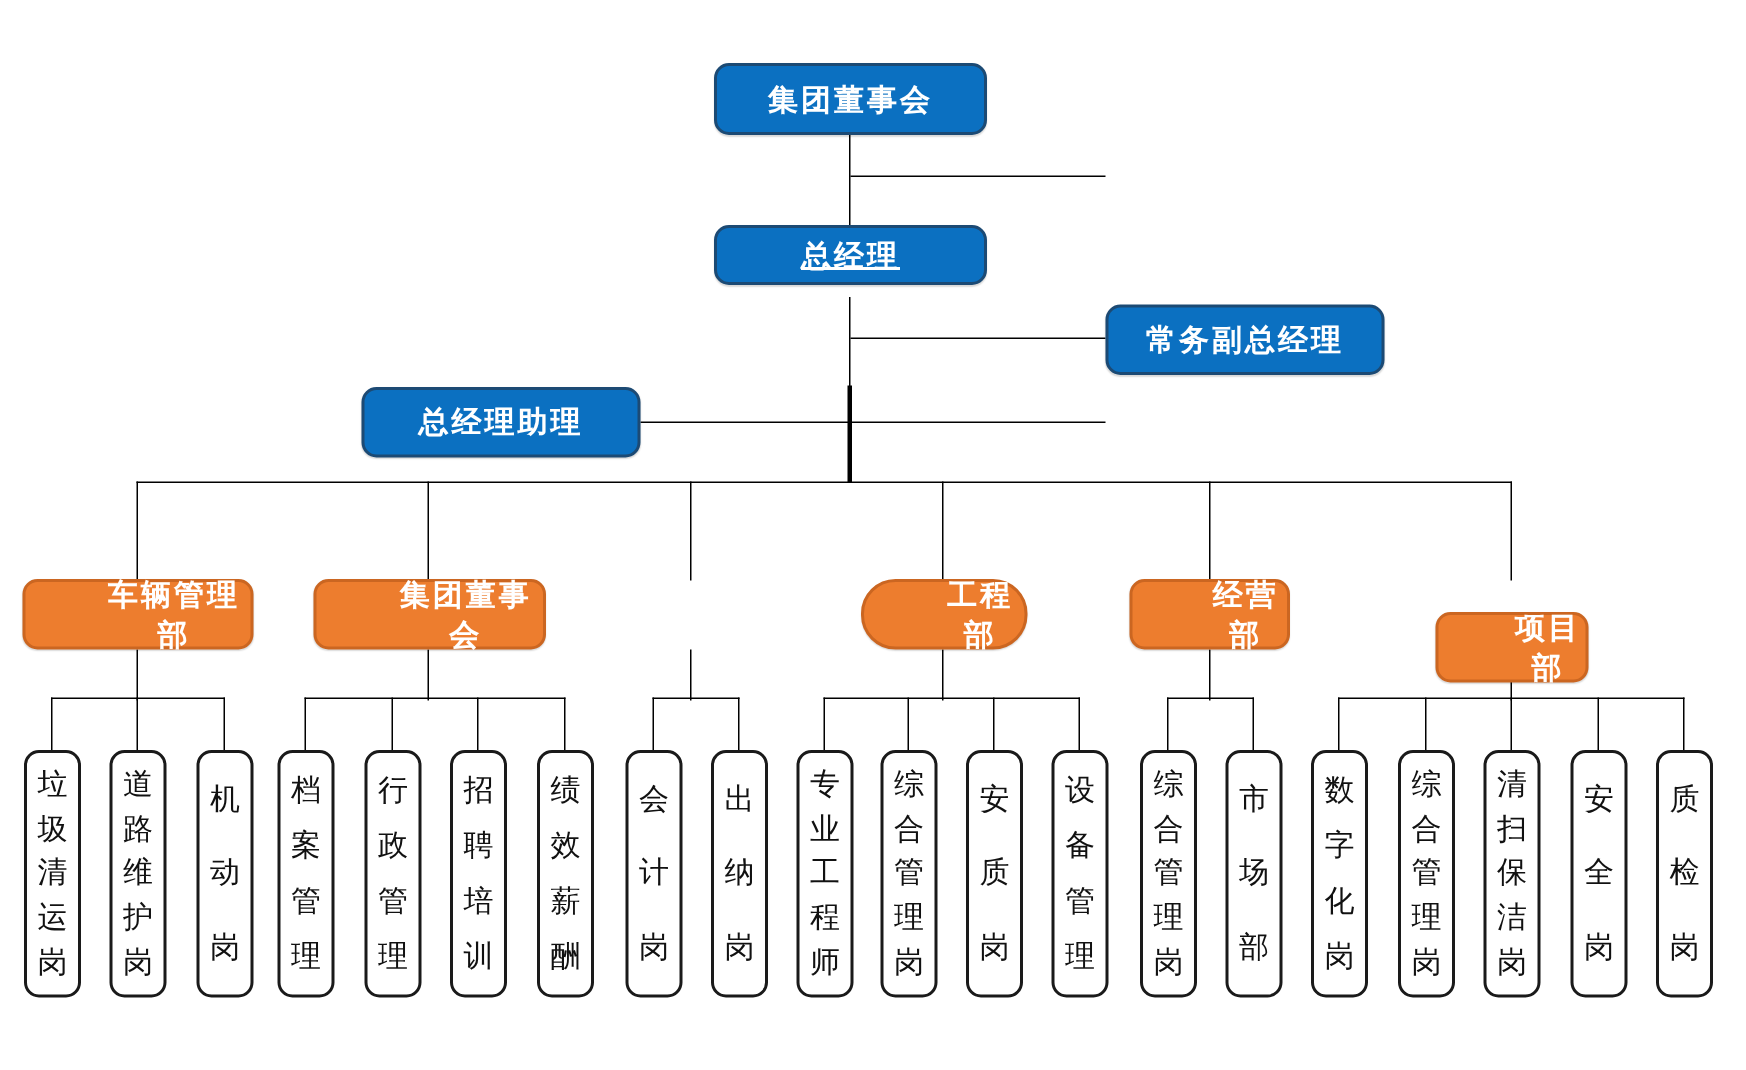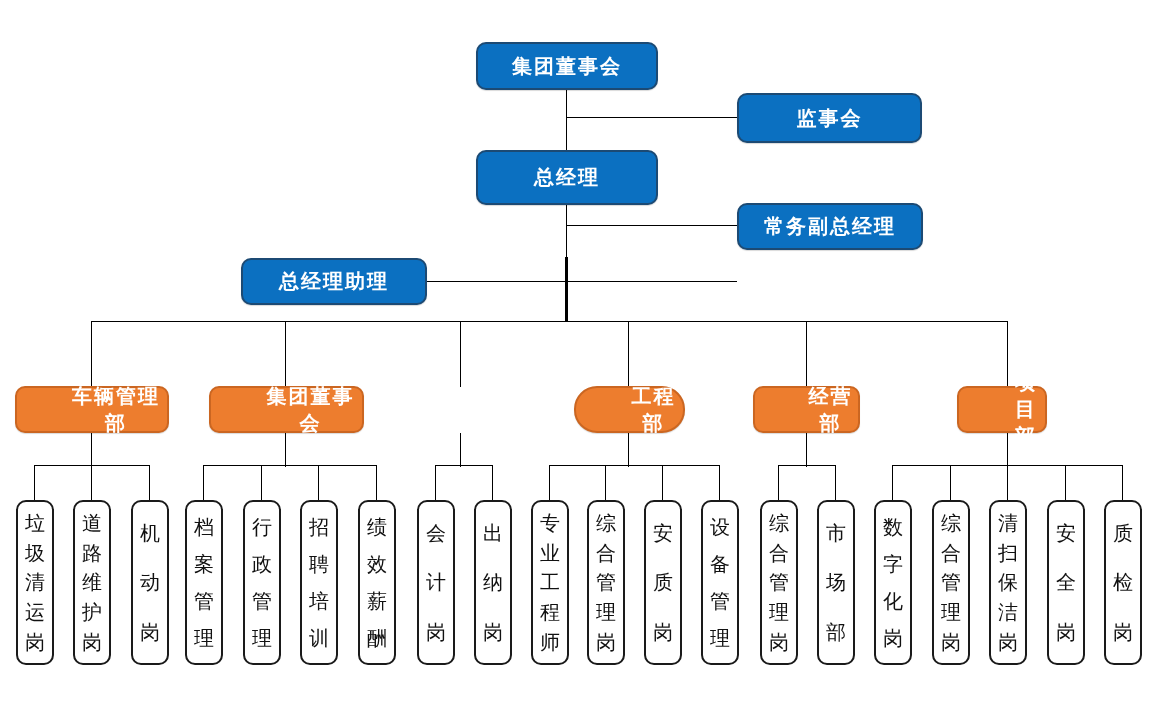--- a/index.html
+++ b/index.html
@@ -84,30 +84,29 @@
   <div class="ln v" style="left:719px;top:465px;height:35px;"></div>
   <div class="ln v" style="left:778px;top:465px;height:35px;"></div>
   <div class="ln v" style="left:835px;top:465px;height:35px;"></div>
   <div class="ln v" style="left:892px;top:465px;height:35px;"></div>
   <div class="ln v" style="left:950px;top:465px;height:35px;"></div>
   <div class="ln v" style="left:1007px;top:465px;height:35px;"></div>
   <div class="ln v" style="left:1065px;top:465px;height:35px;"></div>
   <div class="ln v" style="left:1122px;top:465px;height:35px;"></div>
 
   <div class="node blue" style="left:476px;top:42px;width:182px;height:48px;">集团董事会</div>
-  <div class="node blue" style="left:737px;top:93px;width:185px;height:50px;">监事会</div>
-  <div class="node blue" style="left:476px;top:150px;width:182px;height:55px;">总经理</div>
+  <div class="node blue" style="left:476px;top:150px;width:182px;height:40px;text-decoration:underline;">总经理</div>
   <div class="node blue" style="left:241px;top:258px;width:186px;height:47px;">总经理助理</div>
   <div class="node blue" style="left:737px;top:203px;width:186px;height:47px;">常务副总经理</div>
 
   <div class="node orange" style="left:15px;top:386px;width:154px;height:47px;">车辆管理部</div>
   <div class="node orange" style="left:209px;top:386px;width:155px;height:47px;">集团董事会</div>
   <div class="node orange" style="left:574px;top:386px;width:111px;height:47px;border-radius:23px;">工程部</div>
   <div class="node orange" style="left:753px;top:386px;width:107px;height:47px;">经营部</div>
-  <div class="node orange" style="left:957px;top:386px;width:90px;height:47px;">项目部</div>
+  <div class="node orange" style="left:957px;top:408px;width:102px;height:47px;">项目部</div>
 
   <div class="pos vtext" style="left:16px;top:500px;">
       <span>垃</span>
       <span>圾</span>
       <span>清</span>
       <span>运</span>
       <span>岗</span>
     </div>
   <div class="pos vtext" style="left:73px;top:500px;">
       <span>道</span>

